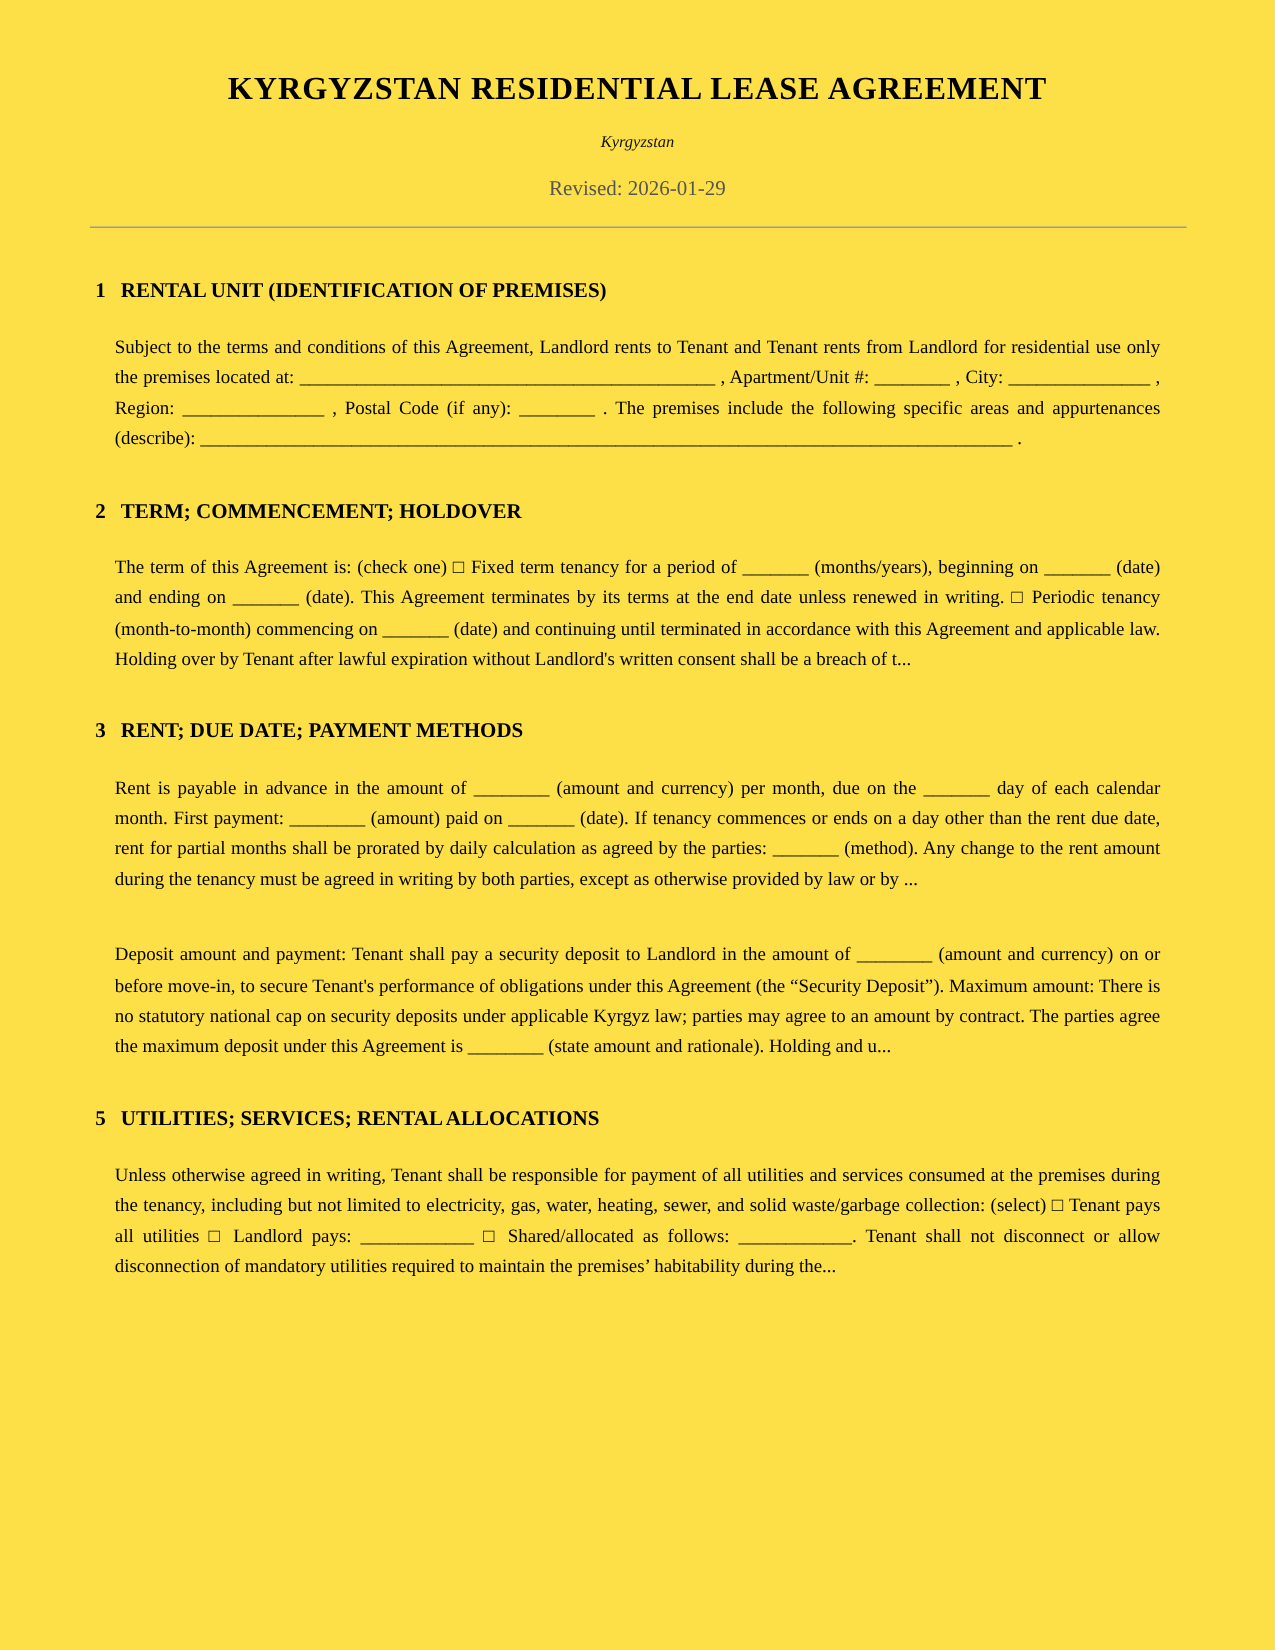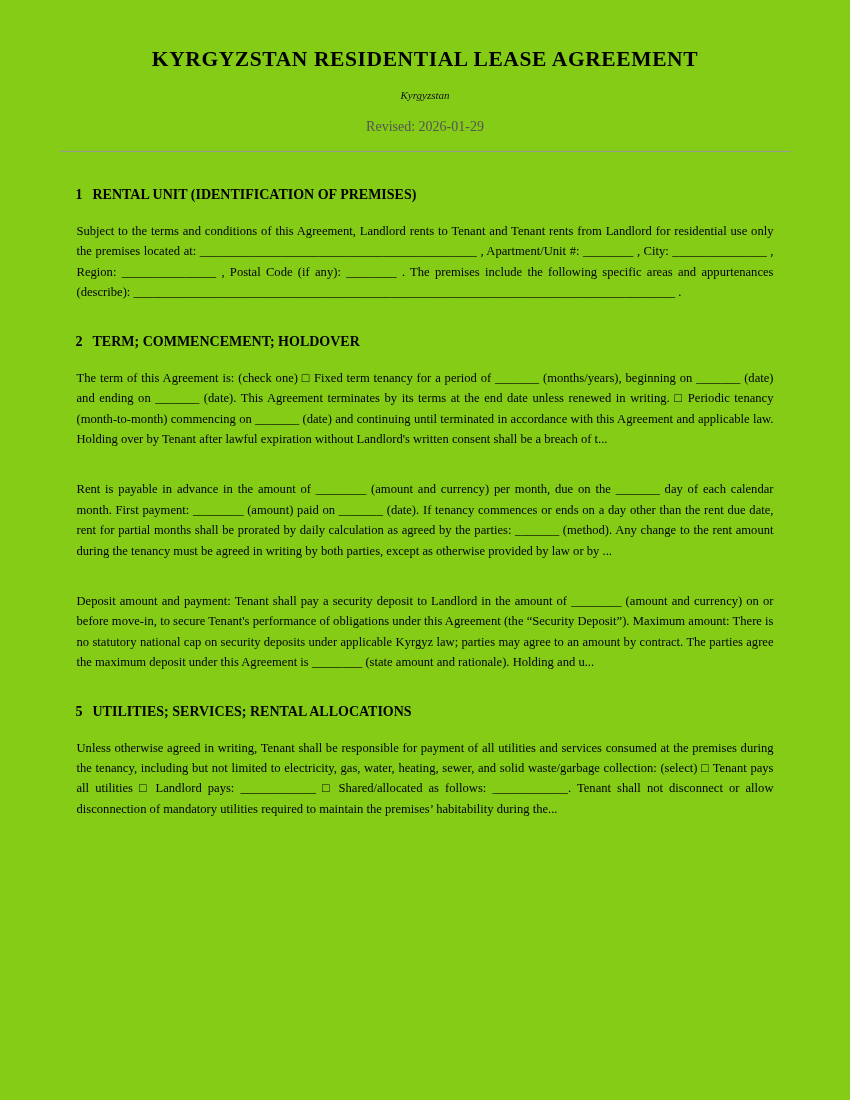--- a/index.html
+++ b/index.html
@@ -14,21 +14,21 @@
     font-family: "Liberation Serif", "DejaVu Serif", serif;
     color: #000000;
     -webkit-font-smoothing: antialiased;
   }
   .page {
     width: 850px;
     height: 1100px;
     box-sizing: border-box;
     padding: 0;
     position: relative;
-    background: #84cc16;
+    background: #fde047;
   }
   .content {
     width: 731px;
     margin: 0 auto;
     padding-top: 46px;
   }
   
   .doc-title {
     font-size: 21.5px;
     font-weight: bold;
@@ -59,21 +59,21 @@
     width: 100%;
   }
   
   .section {
     margin: 0 0 30px 0;
   }
   .section:last-child { margin-bottom: 0; }
   .section-heading {
     font-size: 14px;
     font-weight: bold;
-    margin: 0 0 14px 16px;
+    margin: 0 0 14px 4px;
     line-height: 1.3;
     display: block;
     color: #000;
   }
   .section-heading .num {
     display: inline-block;
     min-width: 17px;
   }
   .section-body {
     font-size: 12.6px;
@@ -110,20 +110,23 @@
     </div>
 
     <div class="section">
       <div class="section-heading">
         <span class="num">2</span><span>TERM; COMMENCEMENT; HOLDOVER</span>
       </div>
       <p class="section-body">The term of this Agreement is: (check one) □ Fixed term tenancy for a period of _______ (months/years), beginning on _______ (date) and ending on _______ (date). This Agreement terminates by its terms at the end date unless renewed in writing. □ Periodic tenancy (month-to-month) commencing on _______ (date) and continuing until terminated in accordance with this Agreement and applicable law. Holding over by Tenant after lawful expiration without Landlord's written consent shall be a breach of t...</p>
     </div>
 
     <div class="section">
+      <div class="section-heading">
+        <span class="num">3</span><span>RENT; DUE DATE; PAYMENT METHODS</span>
+      </div>
       <p class="section-body">Rent is payable in advance in the amount of ________ (amount and currency) per month, due on the _______ day of each calendar month. First payment: ________ (amount) paid on _______ (date). If tenancy commences or ends on a day other than the rent due date, rent for partial months shall be prorated by daily calculation as agreed by the parties: _______ (method). Any change to the rent amount during the tenancy must be agreed in writing by both parties, except as otherwise provided by law or by ...</p>
     </div>
 
     <div class="section">
       <p class="section-body">Deposit amount and payment: Tenant shall pay a security deposit to Landlord in the amount of ________ (amount and currency) on or before move-in, to secure Tenant's performance of obligations under this Agreement (the “Security Deposit”). Maximum amount: There is no statutory national cap on security deposits under applicable Kyrgyz law; parties may agree to an amount by contract. The parties agree the maximum deposit under this Agreement is ________ (state amount and rationale). Holding and u...</p>
     </div>
 
     <div class="section">
       <div class="section-heading">
         <span class="num">5</span><span>UTILITIES; SERVICES; RENTAL ALLOCATIONS</span>

